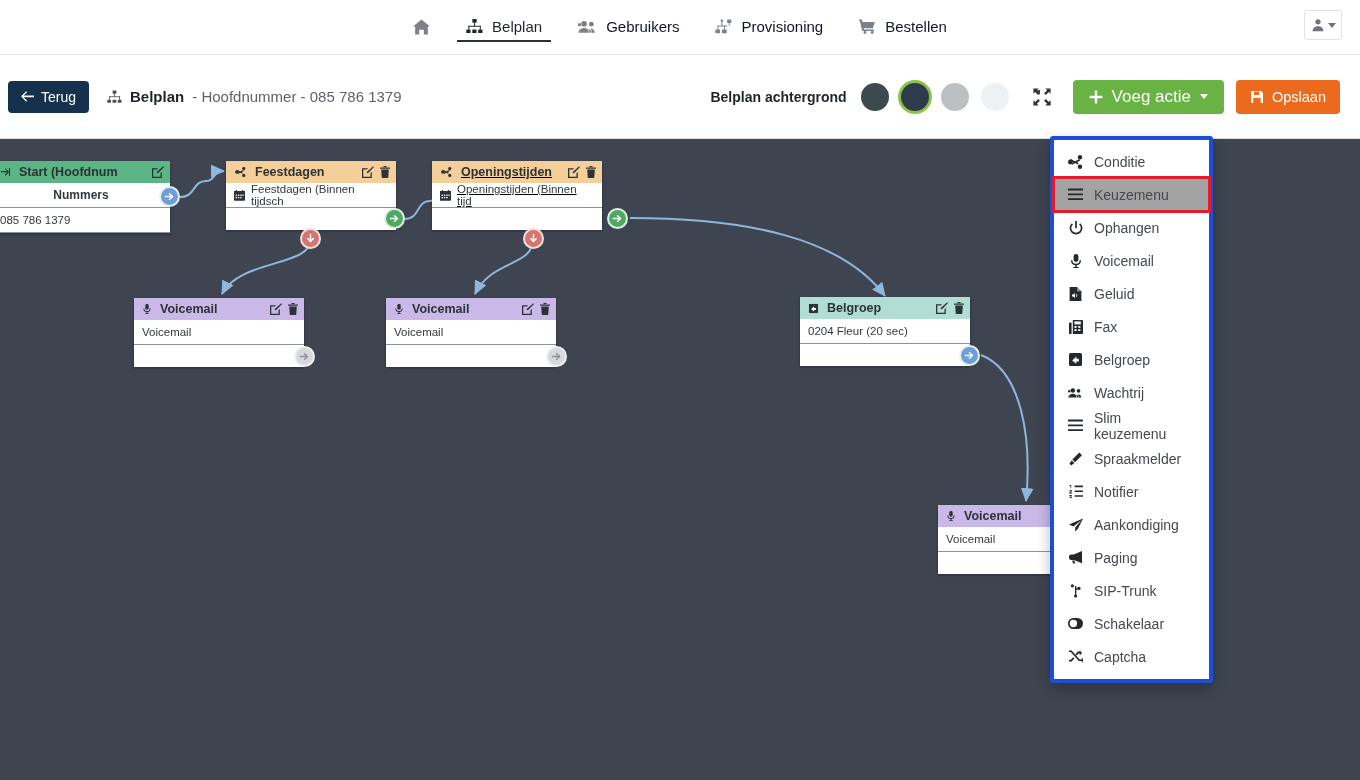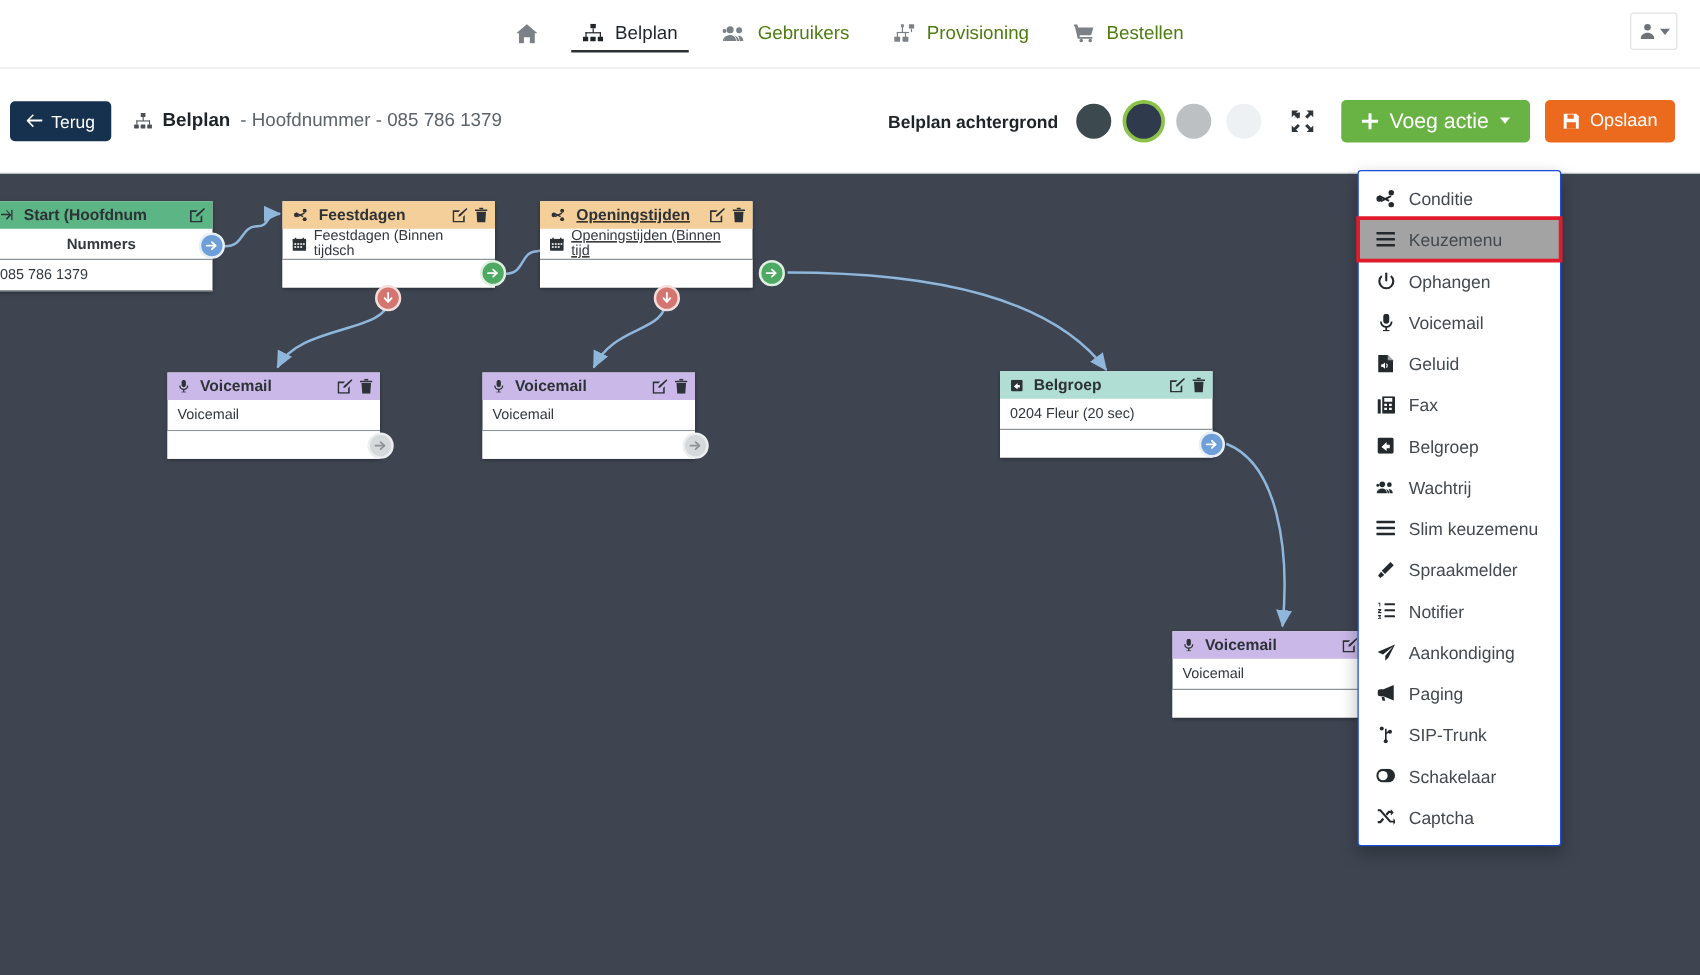--- a/index.html
+++ b/index.html
@@ -17,21 +17,21 @@
     position: absolute; top: 0; left: 0;
     width: 1360px; height: 55px;
     background: #ffffff;
     border-bottom: 1px solid #e4e6e8;
     display: flex; align-items: stretch; justify-content: center;
   }
   .nav-items { display: flex; align-items: stretch; gap: 0; }
   .nav-item {
     display: flex; align-items: center; gap: 9px;
     padding: 0 18px; height: 55px;
-    color: #4d7c0f; font-size: 15px; cursor: pointer;
+    color: #0f172a; font-size: 15px; cursor: pointer;
     border-bottom: 2px solid transparent;
     position: relative;
   }
   .nav-item.active { color: #1f2529; font-weight: 400; }
   .nav-item.active::after {
     content: ""; position: absolute; left: 9px; right: 9px; bottom: 11px;
     height: 2px; background: #2b3034;
   }
   .nav-item svg { display: block; }
   .user-btn {
@@ -136,24 +136,24 @@
     display: flex; align-items: center; justify-content: center;
     color: #fff; cursor: pointer;
   }
   .port-blue  { background: #6f9fd8; border: 2px solid #e8eef6; }
   .port-green { background: #4eaa63; border: 2px solid #dff0e2; }
   .port-red   { background: #d4766f; border: 2px solid #f3dedd; }
   .port-gray  { background: #d6d9dc; border: 2px solid #eceef0; color: #8b9197; }
 
   
   .dropdown {
-    position: absolute; left: 1086px; top: 136px;
+    position: absolute; left: 1050px; top: 136px;
     width: 163px;
     background: #ffffff;
-    border: 1px solid #1d4ed8;
+    border: 4px solid #1d4ed8;
     border-radius: 3px;
     box-shadow: 0 6px 14px rgba(0,0,0,.28);
     padding: 5px 0 6px 0;
     z-index: 40;
   }
   .dd-item {
     height: 33px; display: flex; align-items: center; gap: 11px;
     padding: 0 14px; font-size: 14px; color: #43494e; cursor: pointer;
   }
   .dd-item .dd-ico {

